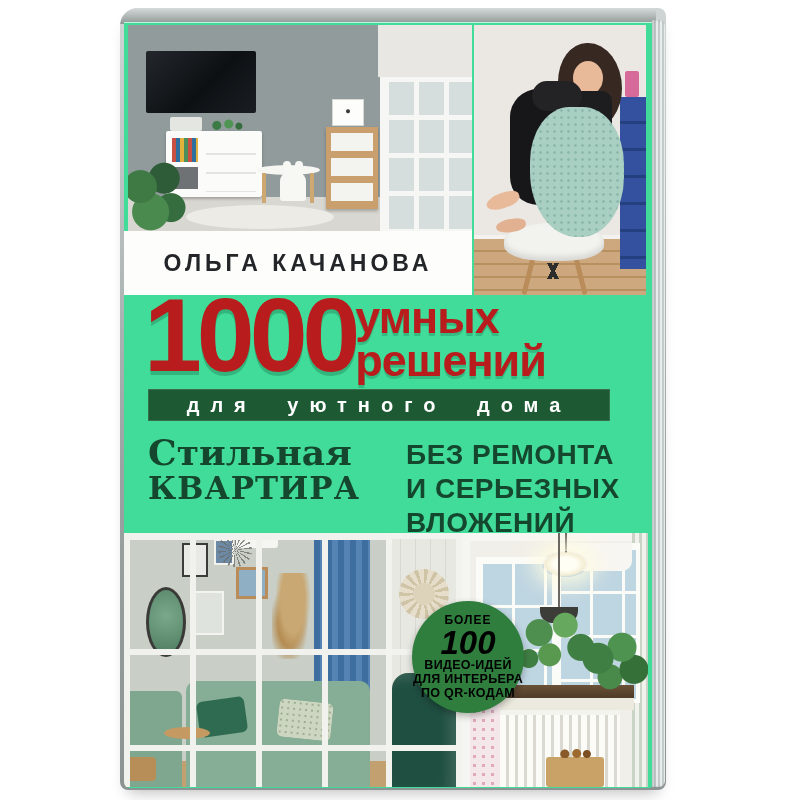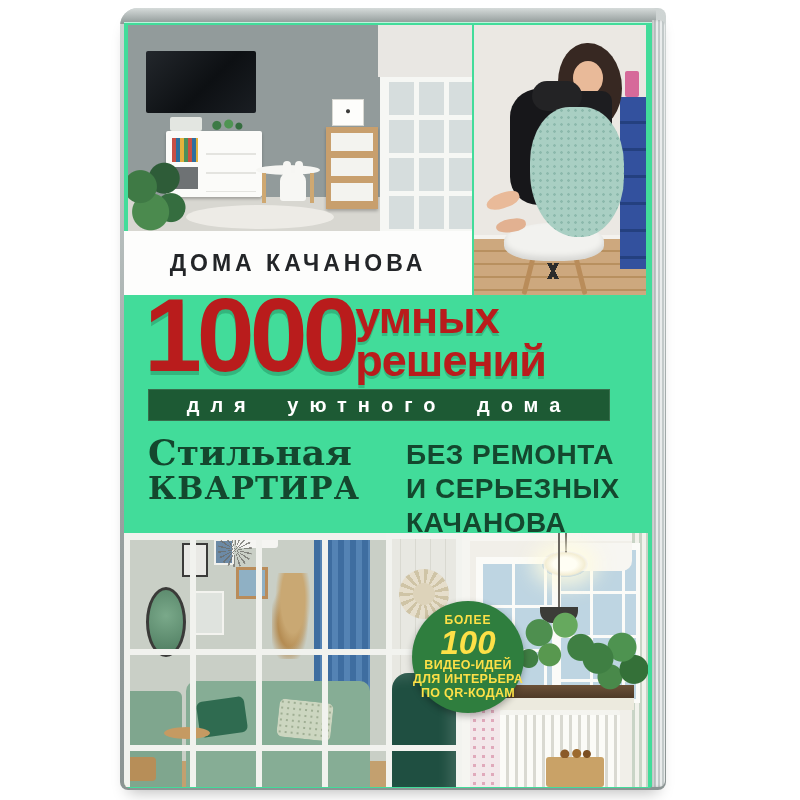--- a/index.html
+++ b/index.html
@@ -193,21 +193,21 @@
   .k-radiator{position:absolute;left:38px;top:177px;width:120px;height:77px;
     background:repeating-linear-gradient(90deg,#fbfbf7 0 6px,#d9d9d1 6px 9px);
     border-top:5px solid #f4f4ef;border-radius:3px;}
   .k-stool{position:absolute;left:84px;top:224px;width:58px;height:30px;background:#c9a267;border-radius:3px;}
   .k-pears{position:absolute;left:96px;top:215px;width:34px;height:10px;
     background:radial-gradient(circle at 20% 60%,#8a5a28 4px,transparent 5px),
       radial-gradient(circle at 55% 55%,#9c6a2e 4px,transparent 5px),
       radial-gradient(circle at 85% 60%,#7c4f22 3.5px,transparent 4.5px);}
   
   .badge-circle{position:absolute;left:288px;top:578px;width:112px;height:112px;border-radius:50%;
-    background:var(--badge_green,#2f7e3e);z-index:5;color:#fde047;text-align:center;
+    background:var(--badge_green,#2f7e3e);z-index:5;color:#000000;text-align:center;
     box-shadow:0 3px 7px rgba(0,0,0,.3);display:flex;flex-direction:column;
     align-items:center;justify-content:center;line-height:1.12;}
   .bc1{font-size:12px;font-weight:800;letter-spacing:1px;}
   .bc2{font-size:33px;font-weight:800;line-height:.95;font-style:italic;}
   .bc3,.bc4,.bc5{font-size:12.5px;font-weight:800;letter-spacing:.3px;}
 </style>
 </head>
 <body>
 
 <div class="stage">
@@ -255,21 +255,21 @@
         <div class="pw-face"></div>
         <div class="pw-top"></div>
         <div class="pw-arm"></div>
         <div class="pw-cardigan"></div>
         <div class="pw-foot1"></div>
         <div class="pw-foot2"></div>
       </div>
 
 
       <div class="author-band">
-        <div class="author">ДОМА КАЧАНОВА</div>
+        <div class="author">ОЛЬГА КАЧАНОВА</div>
       </div>
 
       <div class="title-block">
         <div class="title-number">1000</div>
         <div class="title-words">
           <div>умных</div>
           <div>решений</div>
         </div>
       </div>
       <div class="title-band">
@@ -277,21 +277,21 @@
       </div>
 
       <div class="subtitle-row">
         <div class="sub-serif">
           <div class="s1">Стильная</div>
           <div class="s2">КВАРТИРА</div>
         </div>
         <div class="sub-right">
           <div>БЕЗ РЕМОНТА</div>
           <div>И СЕРЬЕЗНЫХ</div>
-          <div>КАЧАНОВА</div>
+          <div>ВЛОЖЕНИЙ</div>
         </div>
       </div>
 
       <div class="photo-bottom">
         <div class="pb-mirrors">
           <div class="m-floor"></div>
           <div class="m-frame1"></div>
           <div class="m-frame2"></div>
           <div class="m-frame3"></div>
           <div class="m-frame4"></div>

